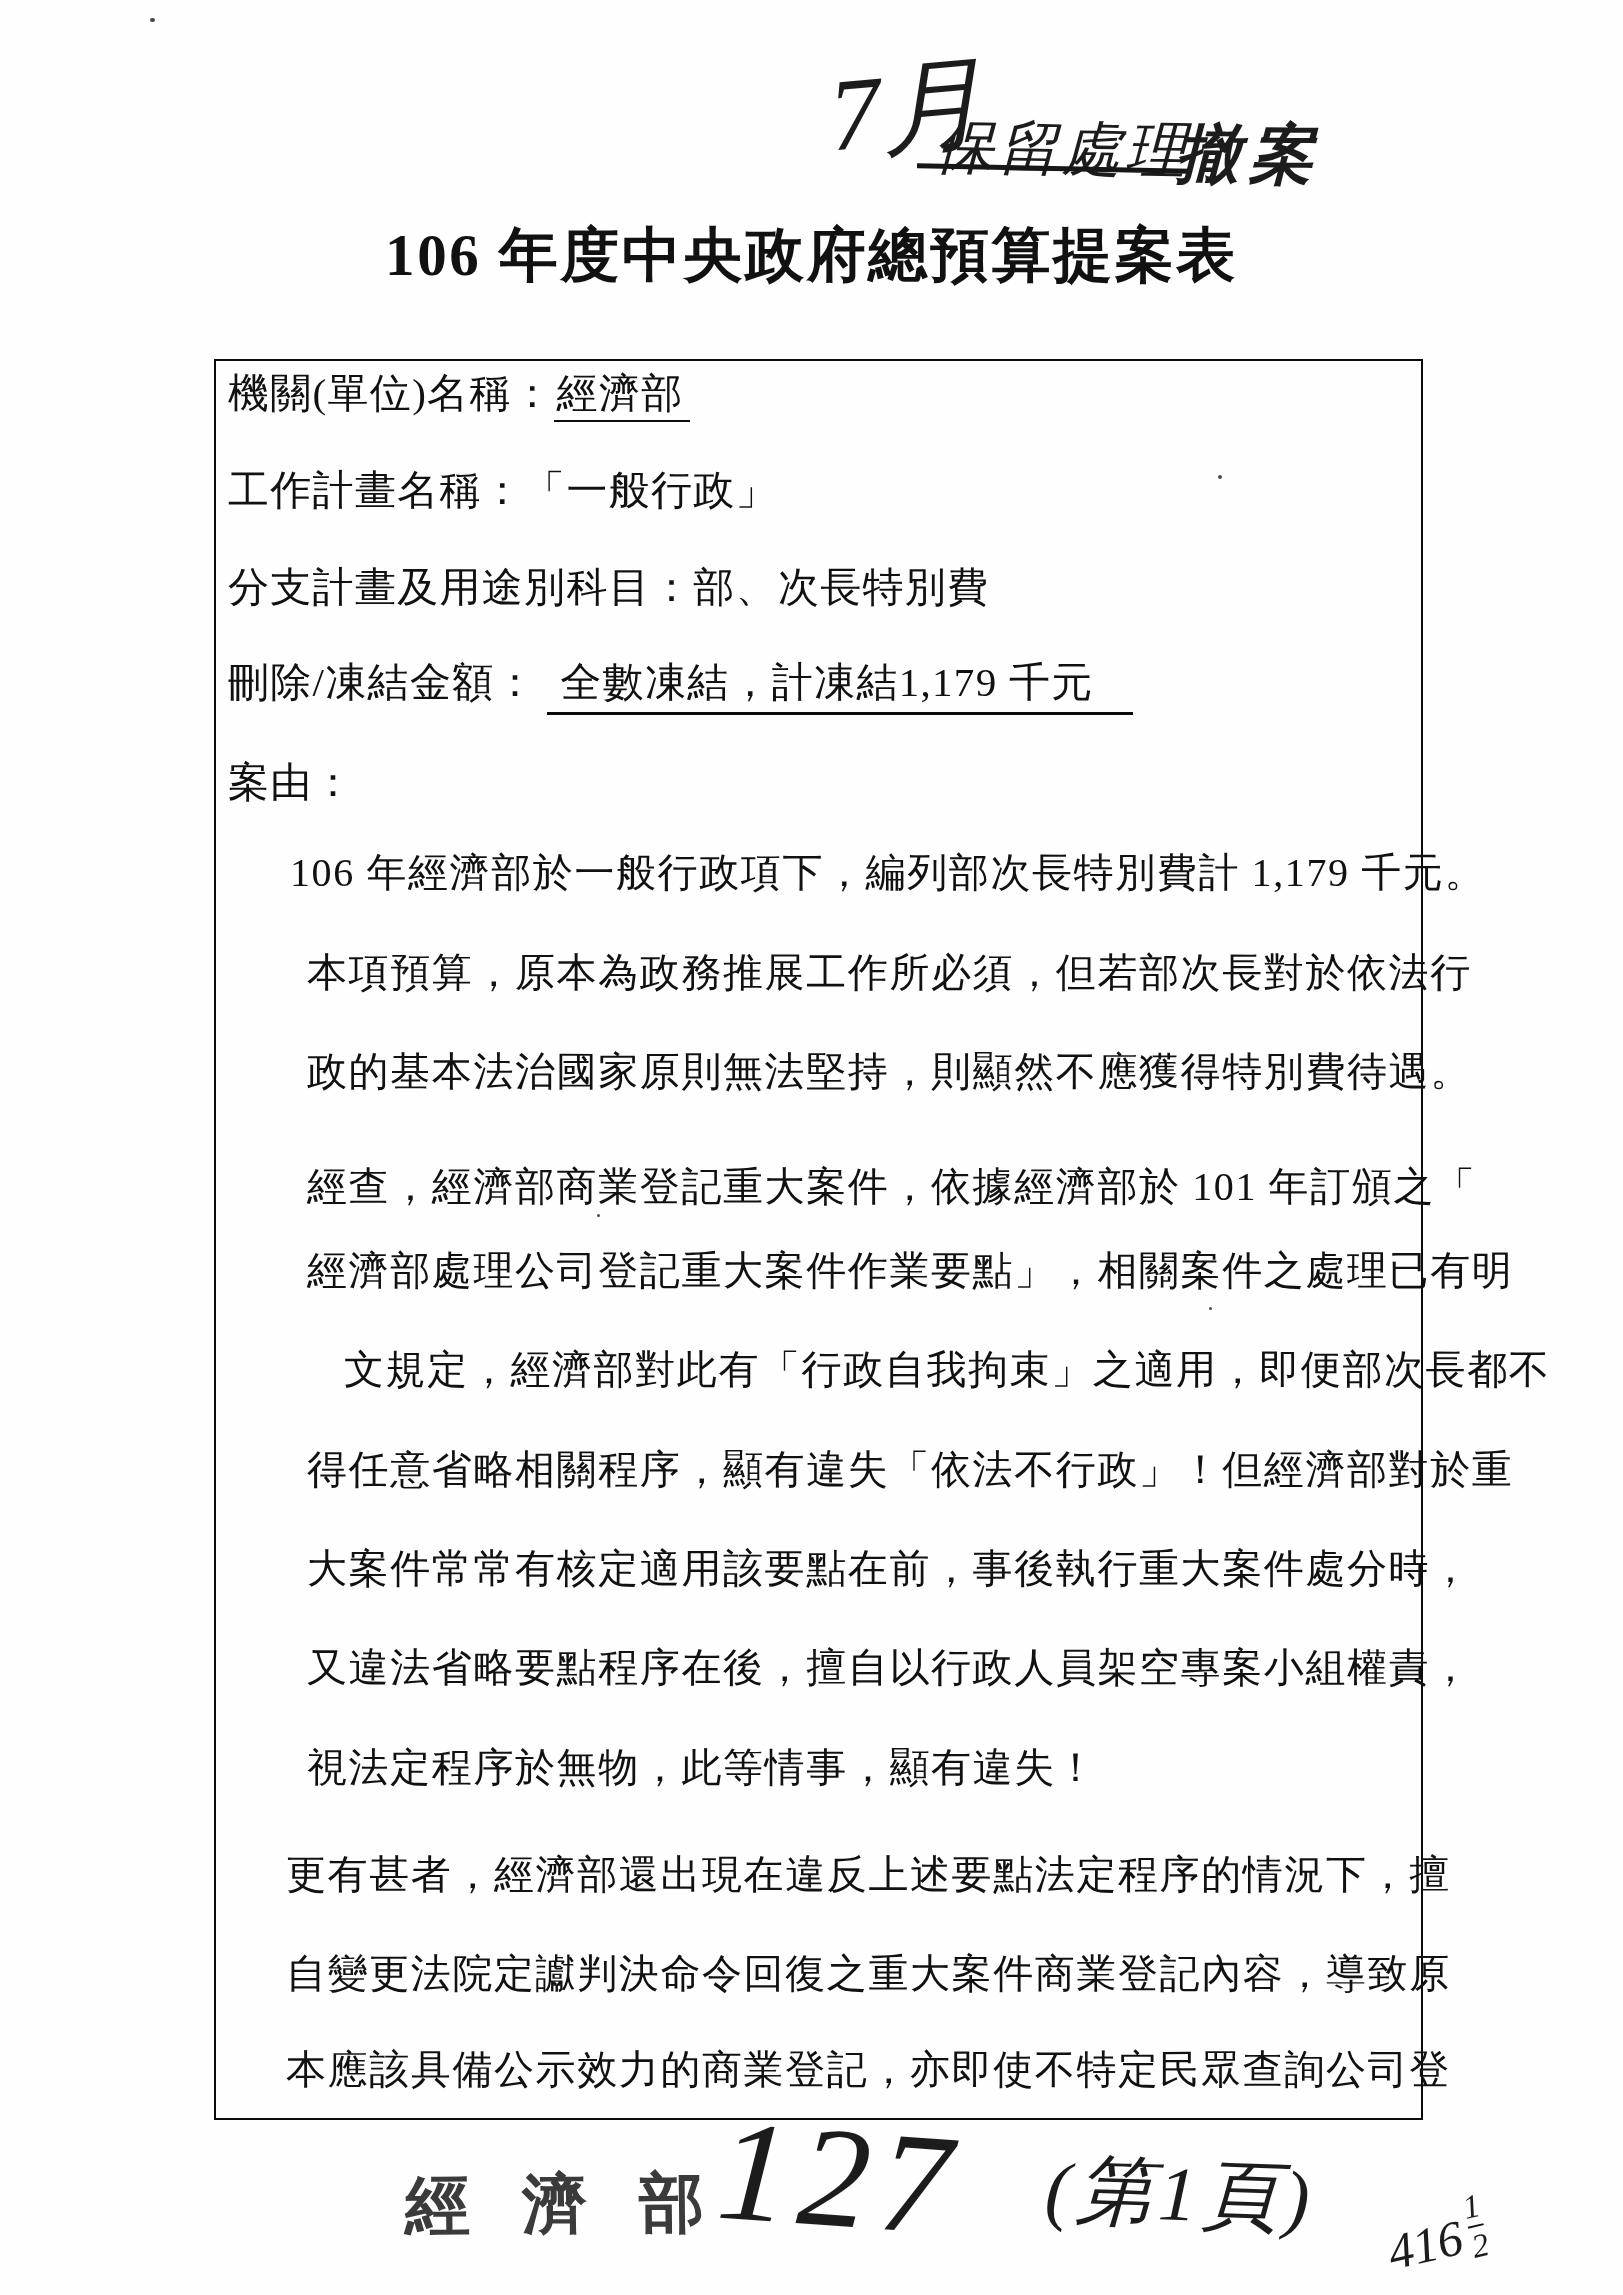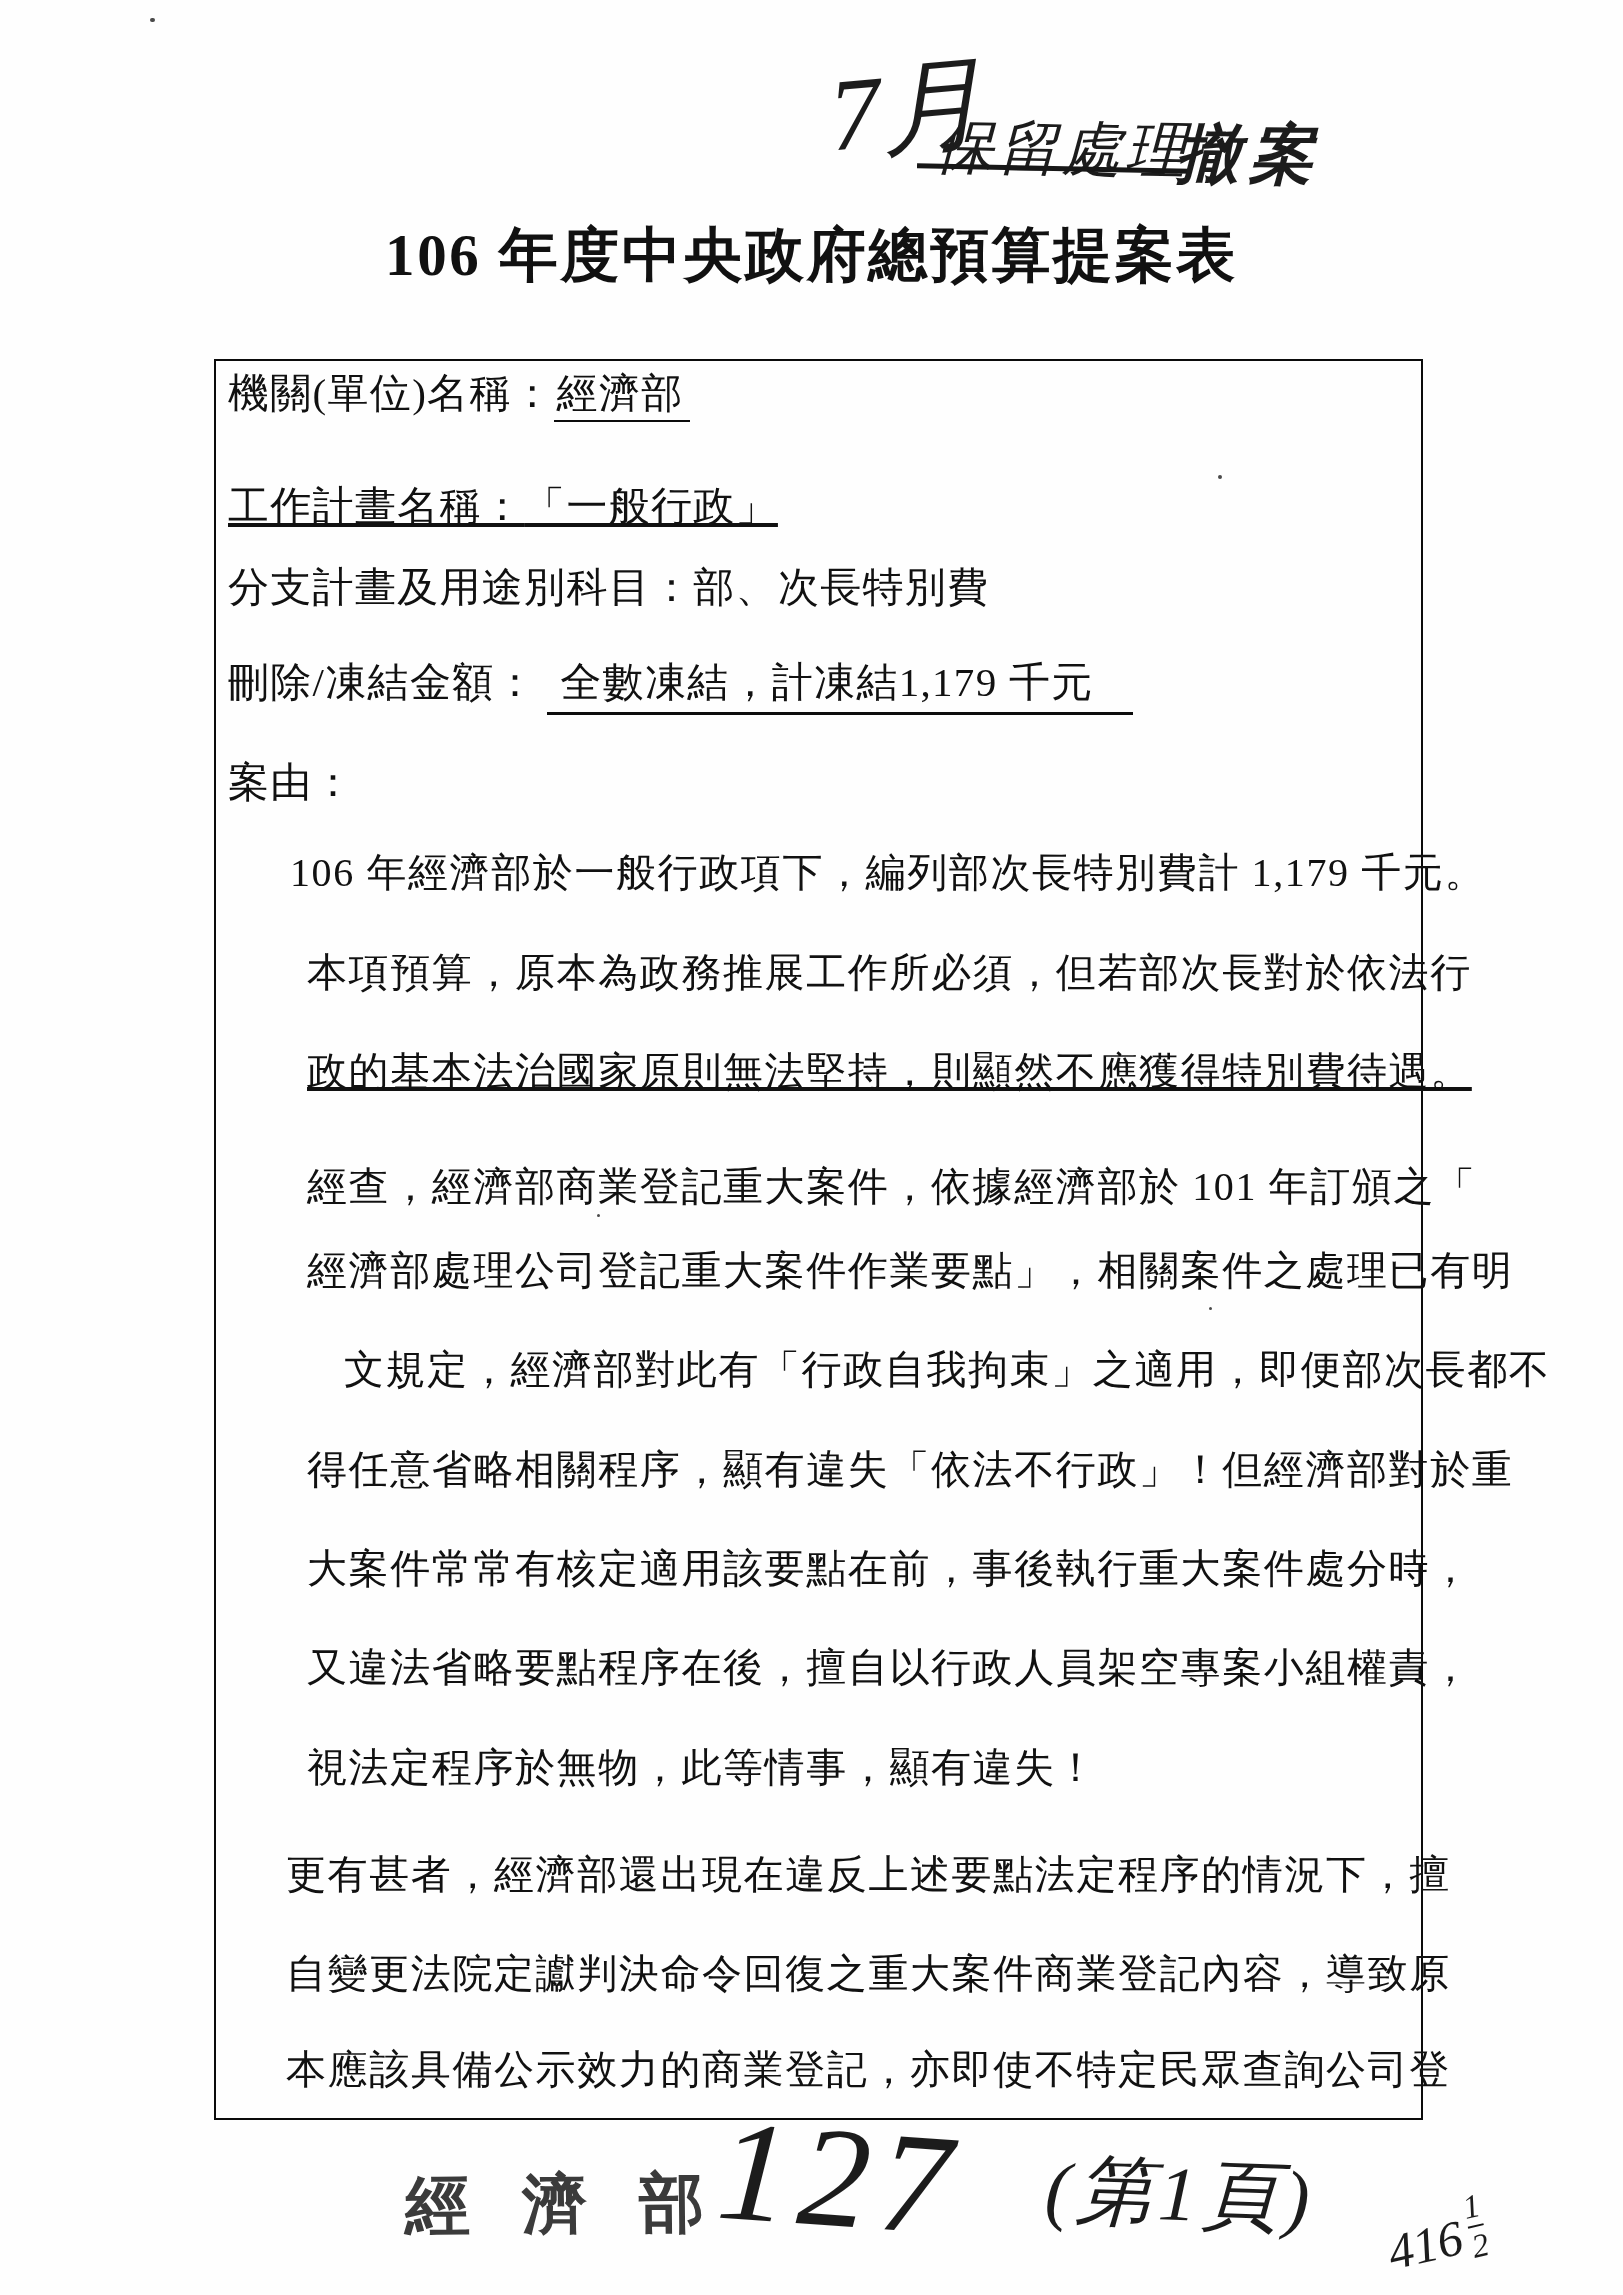--- a/index.html
+++ b/index.html
@@ -22,21 +22,21 @@
 
   
   .title{position:absolute;left:0;top:220px;width:1623px;margin:0;text-align:center;
     font-size:59px;font-weight:700;letter-spacing:2.6px;line-height:1.2;}
 
   
   .formbox{position:absolute;left:214px;top:359px;width:1205px;height:1757px;border:2px solid #0b0b0b;background:transparent;}
 
   
   .row{position:absolute;left:228px;font-size:41px;letter-spacing:1.3px;white-space:nowrap;line-height:1.15;}
-  .r1{top:370px;} .r2{top:483px;text-decoration:underline;} .r3{top:564px;} .r4{top:659px;} .r5{top:759px;}
+  .r1{top:370px;} .r2{top:467px;} .r3{top:564px;} .r4{top:659px;} .r5{top:759px;}
   .ul{border-bottom:2.6px solid #0c0c0c;padding:0 6.5px 3.9px 2.6px;}
   .ul2{border-bottom:3.3px solid #0c0c0c;padding:0 39px 6.5px 13px;margin-left:10.5px;text-align:right;}
 
   
   .bline{position:absolute;font-size:40px;letter-spacing:1.6px;white-space:nowrap;line-height:1.15;}
 
   
   .stamp{position:absolute;left:405px;top:2160px;font-size:65px;font-weight:700;letter-spacing:52px;color:#3b3b3b;white-space:nowrap;transform:rotate(-.6deg);}
   .hw-number{position:absolute;left:718px;top:2107px;font-size:143px;line-height:1;font-style:italic;transform:rotate(4deg);letter-spacing:9.2px;}
   .hw-page{position:absolute;left:1045px;top:2156px;font-size:77px;line-height:1;font-style:italic;transform:rotate(2deg);letter-spacing:5.2px;}
@@ -74,21 +74,21 @@
   <div class="row r3">
     <span>分支計畫及用途別科目：</span><span>部、次長特別費</span>
   </div>
   <div class="row r4">
     <span>刪除/凍結金額：</span><span class="ul2">全數凍結，計凍結1,179 千元</span>
   </div>
   <div class="row r5">案由：</div>
 
   <div class="bline" style="left:290px;top:850px;font-family:Liberation Serif, serif;">106 年經濟部於一般行政項下，編列部次長特別費計 1,179 千元。</div>
   <div class="bline" style="left:307px;top:950px;">本項預算，原本為政務推展工作所必須，但若部次長對於依法行</div>
-  <div class="bline" style="left:307px;top:1049px;text-decoration:underline;">政的基本法治國家原則無法堅持，則顯然不應獲得特別費待遇。</div>
+  <div class="bline" style="left:307px;top:1049px;">政的基本法治國家原則無法堅持，則顯然不應獲得特別費待遇。</div>
   <div class="bline" style="left:307px;top:1148px;margin-top:16px;">經查，經濟部商業登記重大案件，依據經濟部於 101 年訂頒之「</div>
   <div class="bline" style="left:307px;top:1248px;">經濟部處理公司登記重大案件作業要點」，相關案件之處理已有明</div>
   <div class="bline" style="left:307px;top:1347px;margin-left:37px;">文規定，經濟部對此有「行政自我拘束」之適用，即便部次長都不</div>
   <div class="bline" style="left:307px;top:1447px;">得任意省略相關程序，顯有違失「依法不行政」！但經濟部對於重</div>
   <div class="bline" style="left:307px;top:1546px;">大案件常常有核定適用該要點在前，事後執行重大案件處分時，</div>
   <div class="bline" style="left:307px;top:1645px;">又違法省略要點程序在後，擅自以行政人員架空專案小組權責，</div>
   <div class="bline" style="left:307px;top:1745px;">視法定程序於無物，此等情事，顯有違失！</div>
   <div class="bline" style="left:286px;top:1852px;">更有甚者，經濟部還出現在違反上述要點法定程序的情況下，擅</div>
   <div class="bline" style="left:286px;top:1951px;">自變更法院定讞判決命令回復之重大案件商業登記內容，導致原</div>
   <div class="bline" style="left:286px;top:2047px;">本應該具備公示效力的商業登記，亦即使不特定民眾查詢公司登</div>

